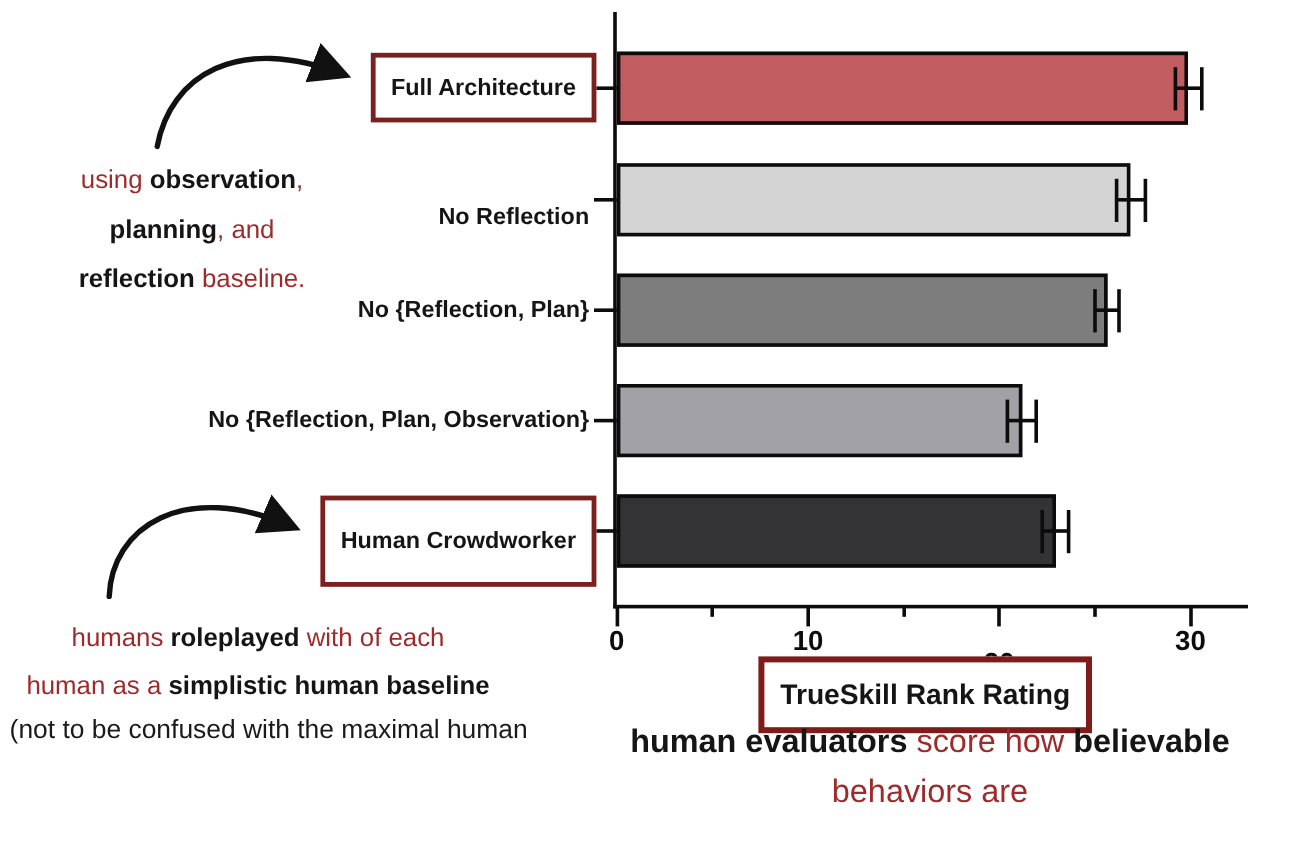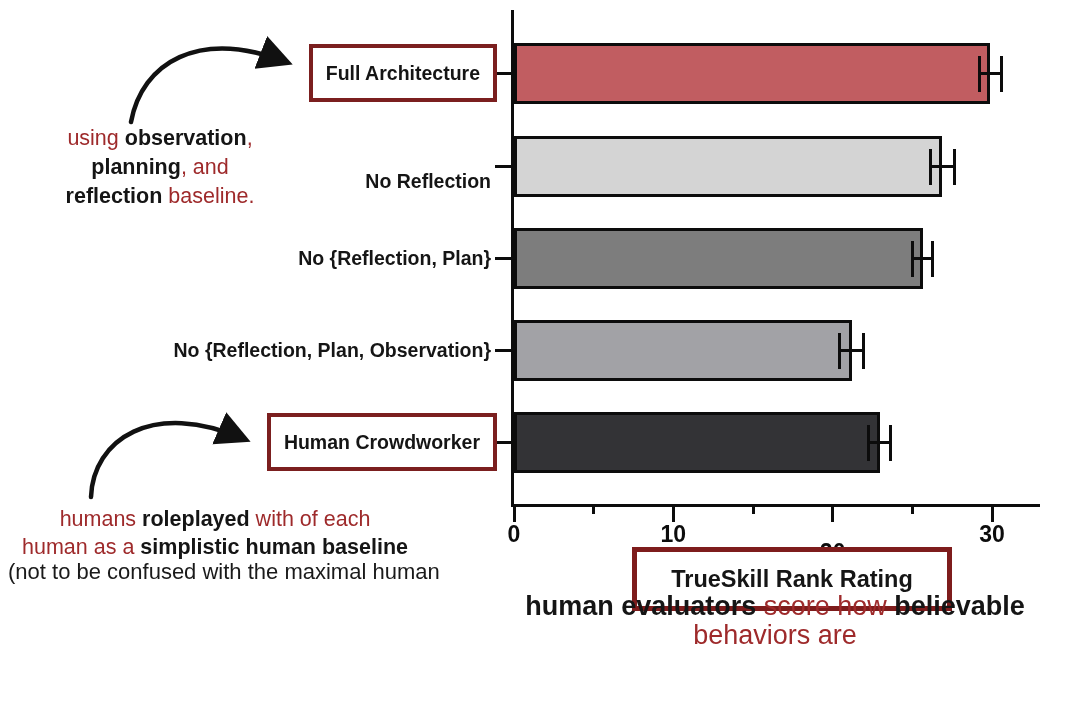--- a/index.html
+++ b/index.html
@@ -6,33 +6,33 @@
   #screen{
     position:relative;width:1076px;height:716px;background:#ffffff;overflow:hidden;
     font-family:"Liberation Sans","DejaVu Sans",sans-serif;color:#111;
   }
   .abs{position:absolute;}
   
   .seg-r{color:#9e2a2b;font-weight:400;}
   .seg-b{color:#151515;font-weight:700;}
   .seg-p{color:#1a1a1a;font-weight:400;}
   .note{ text-align:center; }
-  .note .line{white-space:nowrap;}
+  .note .line{white-space:nowrap;margin-top:12px;}
   #arch-note{left:30px;top:124px;width:260px;font-size:21.5px;line-height:29px;}
   #crowd-note{left:8px;top:505px;width:414px;font-size:21.5px;line-height:28px;}
   #crowd-note .small{font-size:22px;line-height:22px;}
   
   .axis-line,.tick,.row-tick,.err-line,.err-cap{position:absolute;background:#0c0c0c;}
   .bar{position:absolute;border:3px solid #0c0c0c;box-sizing:border-box;}
   .tick-label{position:absolute;width:64px;text-align:center;font-weight:700;font-size:23px;color:#0c0c0c;}
   .cat-label{position:absolute;font-weight:700;font-size:19.5px;color:#151515;white-space:nowrap;text-align:right;}
   .cat-box{position:absolute;background:#fff;border:4px solid #7b1f1f;box-sizing:border-box;
            display:flex;align-items:center;justify-content:center;
            font-weight:700;font-size:19.5px;color:#151515;white-space:nowrap;padding:0 13px;}
-  #xlabel-box{left:632px;top:547px;width:320px;height:64px;border:5px solid #7e1c1c;box-sizing:border-box;
+  #xlabel-box{left:632px;top:547px;width:278px;height:64px;border:5px solid #7e1c1c;box-sizing:border-box;
               display:flex;align-items:center;justify-content:center;background:#fff;}
   #xlabel-text{font-weight:700;font-size:23.5px;color:#151515;white-space:nowrap;}
   #axis-caption{left:520px;top:592px;width:510px;text-align:center;font-size:27px;line-height:29px;}
 </style>
 </head>
 <body>
 
 <div id="screen">
 
   <svg class="abs" width="1076" height="716" viewBox="0 0 1076 716" style="left:0;top:0;pointer-events:none;">
@@ -81,21 +81,21 @@
       <div class="err-line" style="left: 839.996px; top: 349px; width: 23.9px; height: 3px;"></div>
       <div class="err-cap" style="left: 838.496px; top: 332.5px; width: 3px; height: 36px;"></div>
       <div class="err-cap" style="left: 862.396px; top: 332.5px; width: 3px; height: 36px;"></div>
       <div class="row-tick" style="left: 495px; top: 349px; width: 19px; height: 3px;"></div>
       <div class="cat-label" style="right: 585px; top: 338.5px;">No {Reflection, Plan, Observation}</div>
       <div class="bar" style="left: 514px; top: 412px; width: 365.67px; height: 61px; background: rgb(51, 51, 54);"></div>
       <div class="err-line" style="left: 868.517px; top: 441px; width: 22.3067px; height: 3px;"></div>
       <div class="err-cap" style="left: 867.017px; top: 424.5px; width: 3px; height: 36px;"></div>
       <div class="err-cap" style="left: 889.323px; top: 424.5px; width: 3px; height: 36px;"></div>
       <div class="row-tick" style="left: 495px; top: 441px; width: 19px; height: 3px;"></div>
-      <div class="cat-box" style="right: 579px; top: 413px; height: 58px; border-color: rgb(123, 31, 31); text-align: right;">Human Crowdworker</div>
+      <div class="cat-box" style="right: 579px; top: 413px; height: 76px; border-color: rgb(123, 31, 31); text-align: right;">Human Crowdworker</div>
     </div>
 
   <div id="arch-note" class="abs note">
     <div class="line"><span class="seg-r">using </span><span class="seg-b">observation</span><span class="seg-r">,</span></div>
     <div class="line"><span class="seg-b">planning</span><span class="seg-r">, and</span></div>
     <div class="line"><span class="seg-b">reflection</span><span class="seg-r"> baseline.</span></div>
   </div>
 
   <div id="crowd-note" class="abs note">
     <div class="line"><span class="seg-r">humans </span><span class="seg-b">roleplayed</span><span class="seg-r"> with of each</span></div>

